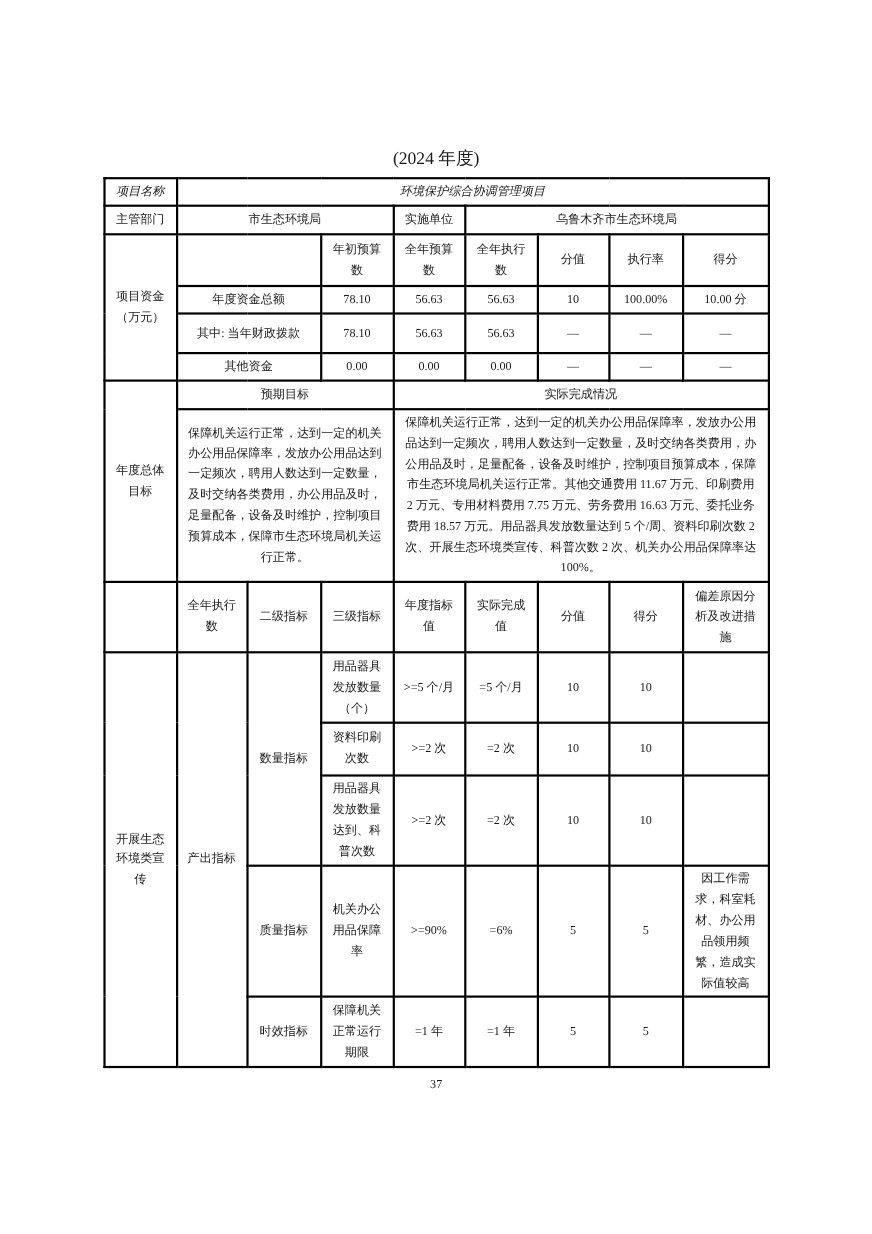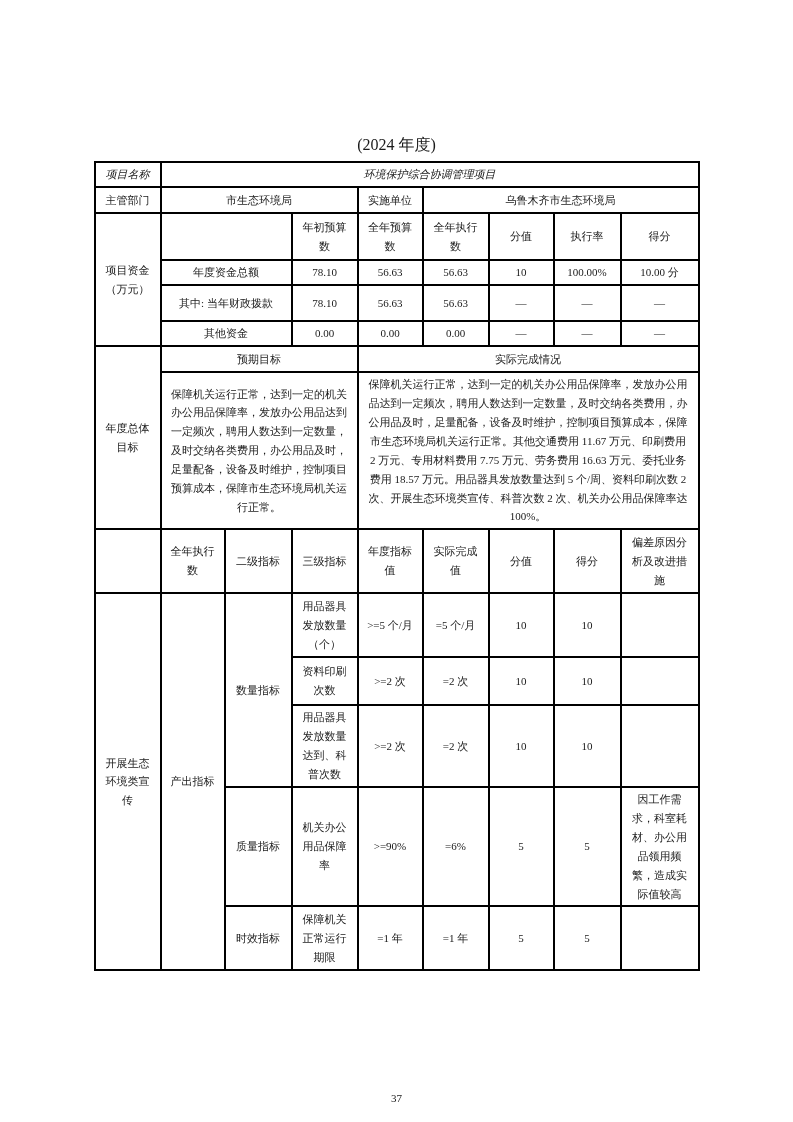--- a/index.html
+++ b/index.html
@@ -56,21 +56,21 @@
   tr.h-r7  { height: 26px; }
   tr.h-r8  { height: 138px; }
   tr.h-r9  { height: 64px; }
   tr.h-r10 { height: 64px; }
   tr.h-r11 { height: 48px; }
   tr.h-r12 { height: 78px; }
   tr.h-r13 { height: 118px; }
   tr.h-r14 { height: 64px; }
   .page-number {
     position: absolute;
-    top: 1092px;
+    top: 980px;
     left: 0;
     width: 100%;
     text-align: center;
     font-size: 11px;
   }
 </style>
 </head>
 <body>
 
 <div class="title-block">

